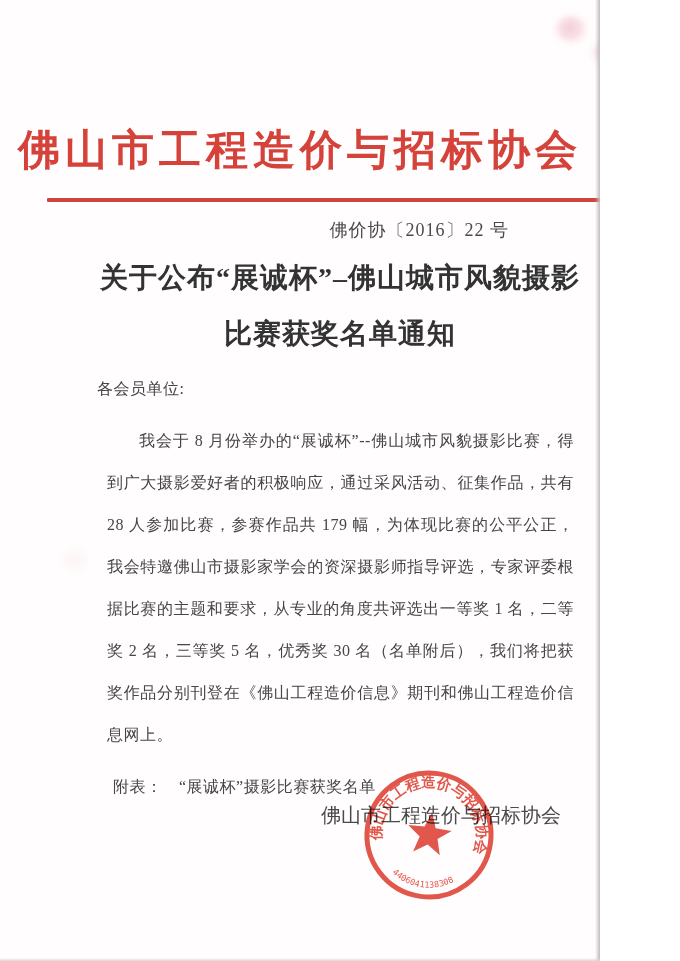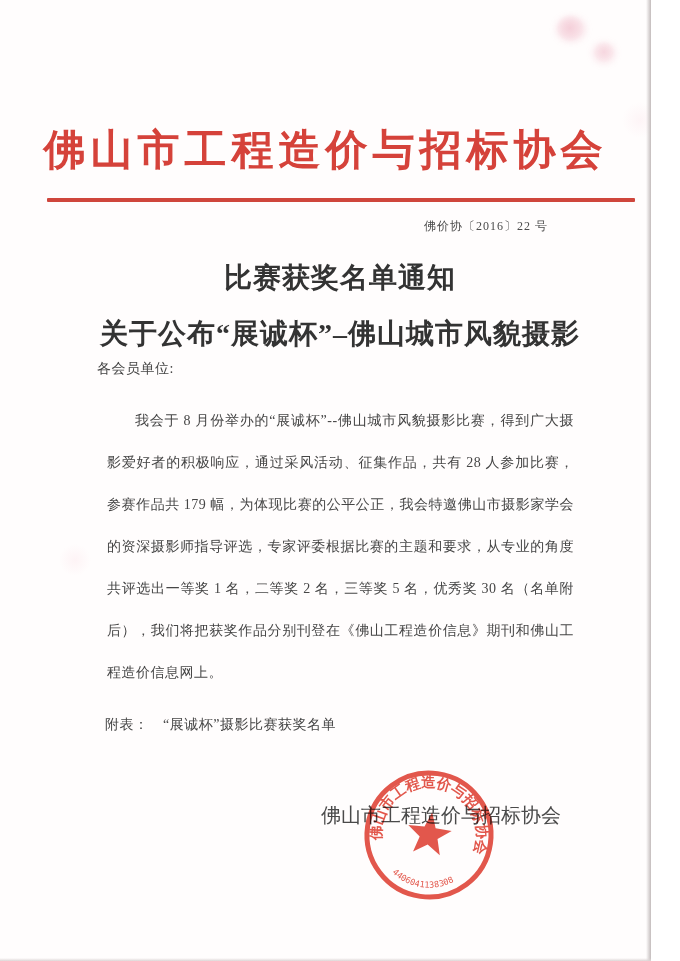--- a/index.html
+++ b/index.html
@@ -1,18 +1,18 @@
 <!DOCTYPE html>
 <html><head>
 <meta charset="utf-8">
 <style>
   html,body{margin:0;padding:0;background:#ffffff;}
   .page{
     position:relative;
-    width:651px;height:961px;
+    width:600px;height:961px;
     overflow:hidden;
     font-family:"Liberation Serif","DejaVu Serif",serif;
     background:
       radial-gradient(circle at 570px 28px, rgba(228,120,150,.20), transparent 14px),
       radial-gradient(circle at 604px 52px, rgba(228,120,150,.16), transparent 11px),
       radial-gradient(circle at 640px 120px, rgba(240,170,190,.10), transparent 18px),
       radial-gradient(circle at 75px 560px, rgba(240,160,180,.10), transparent 16px),
       #fffdfd;
     color:#454545;
   }
@@ -29,41 +29,41 @@
     text-align:center;
     font-size:42px;font-weight:bold;letter-spacing:5px;
     color:#d5423a;
     white-space:nowrap;
   }
   .red-rule{
     position:absolute;top:198px;left:47px;width:588px;height:4px;
     background:#cf463c;border-radius:1px;
   }
   .doc-number{
-    position:absolute;top:218px;right:103px;
-    font-size:12px;color:#4a4a4a;letter-spacing:1px;
+    position:absolute;top:218px;right:91px;
+    font-size:18px;color:#4a4a4a;letter-spacing:1px;
     white-space:nowrap;
   }
   .notice-title{
     position:absolute;top:250px;left:40px;width:600px;
     text-align:center;
     font-size:28px;font-weight:bold;line-height:56px;
     color:#333333;letter-spacing:1px;
   }
   .body-block{
-    position:absolute;top:348px;left:97px;width:487px;
-    font-size:14px;line-height:42px;color:#464646;
+    position:absolute;top:368px;left:97px;width:487px;
+    font-size:16px;line-height:42px;color:#464646;
     letter-spacing:0.5px;
   }
   .salutation{margin:0;}
   .paragraph{
     margin:10px;text-indent:2em;text-align:justify;
   }
   .closing{margin:0;text-indent:2em;}
-  .attachment{margin:0;padding-left:8px;}
+  .attachment{margin:8px;padding-left:8px;}
   .sign-block{
     position:absolute;top:802px;left:300px;width:282px;
     text-align:center;font-size:20px;color:#4a4a4a;
   }
   .sign-org{margin:0;white-space:nowrap;}
   .sign-date{margin:16px 0 0 0;white-space:nowrap;letter-spacing:1px;}
   .seal{
     position:absolute;top:760px;left:354px;width:150px;height:150px;
     opacity:.85;mix-blend-mode:multiply;
   }
@@ -79,22 +79,22 @@
   <div class="smudge smudge-a"></div>
   <div class="smudge smudge-b"></div>
 
   <div class="letterhead">佛山市工程造价与招标协会</div>
 
   <div class="red-rule"></div>
 
   <div class="doc-number">佛价协〔2016〕22 号</div>
 
   <div class="notice-title">
+    <div>关于公布“展诚杯”–佛山城市风貌摄影</div>
     <div>比赛获奖名单通知</div>
-    <div>关于公布“展诚杯”–佛山城市风貌摄影</div>
   </div>
 
   <div class="body-block">
     <p class="salutation">各会员单位:</p>
     <p class="paragraph">我会于 8 月份举办的“展诚杯”--佛山城市风貌摄影比赛，得到广大摄影爱好者的积极响应，通过采风活动、征集作品，共有 28 人参加比赛，参赛作品共 179 幅，为体现比赛的公平公正，我会特邀佛山市摄影家学会的资深摄影师指导评选，专家评委根据比赛的主题和要求，从专业的角度共评选出一等奖 1 名，二等奖 2 名，三等奖 5 名，优秀奖 30 名（名单附后），我们将把获奖作品分别刊登在《佛山工程造价信息》期刊和佛山工程造价信息网上。</p>
     <p class="attachment">附表：　“展诚杯”摄影比赛获奖名单</p>
   </div>
 
   <div class="sign-block">
     <p class="sign-org">佛山市工程造价与招标协会</p>

